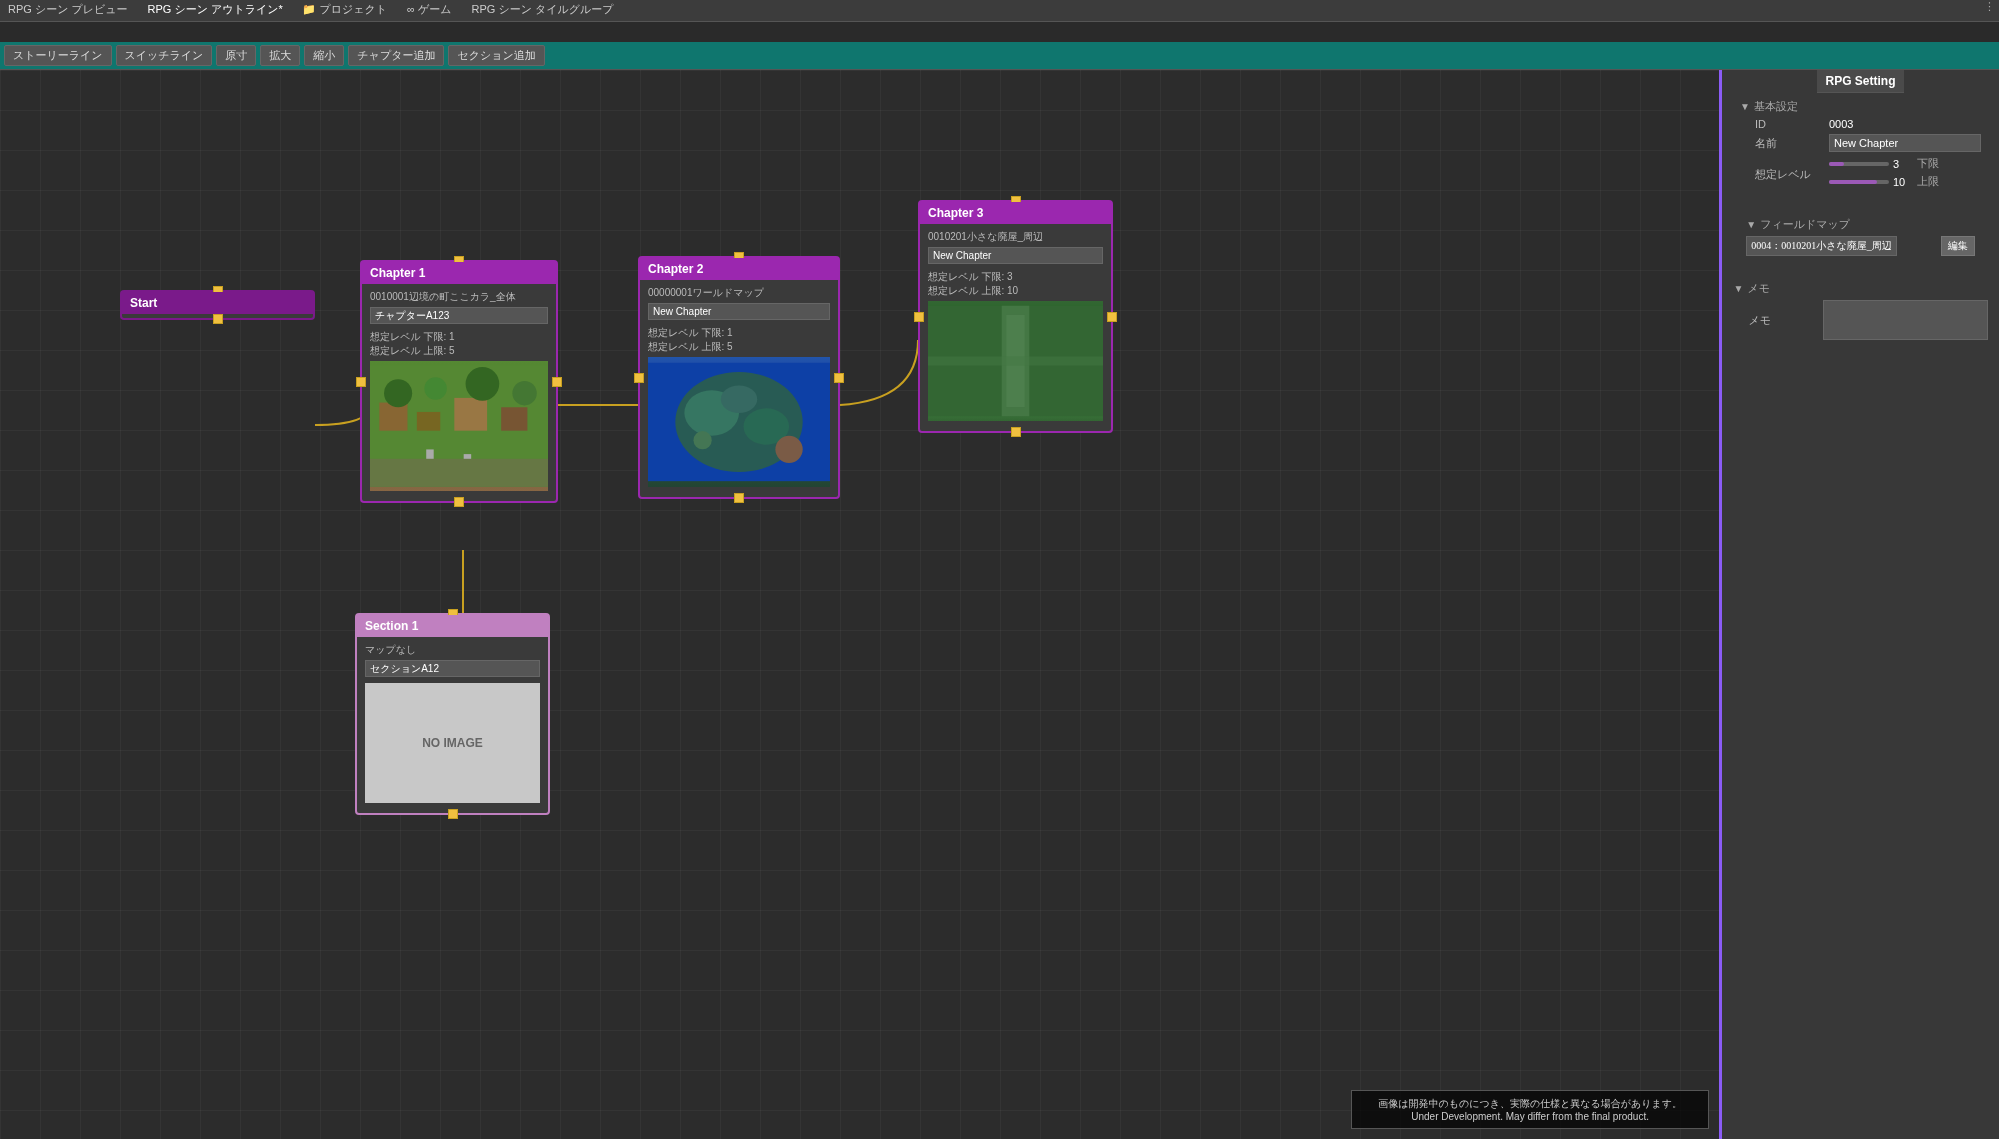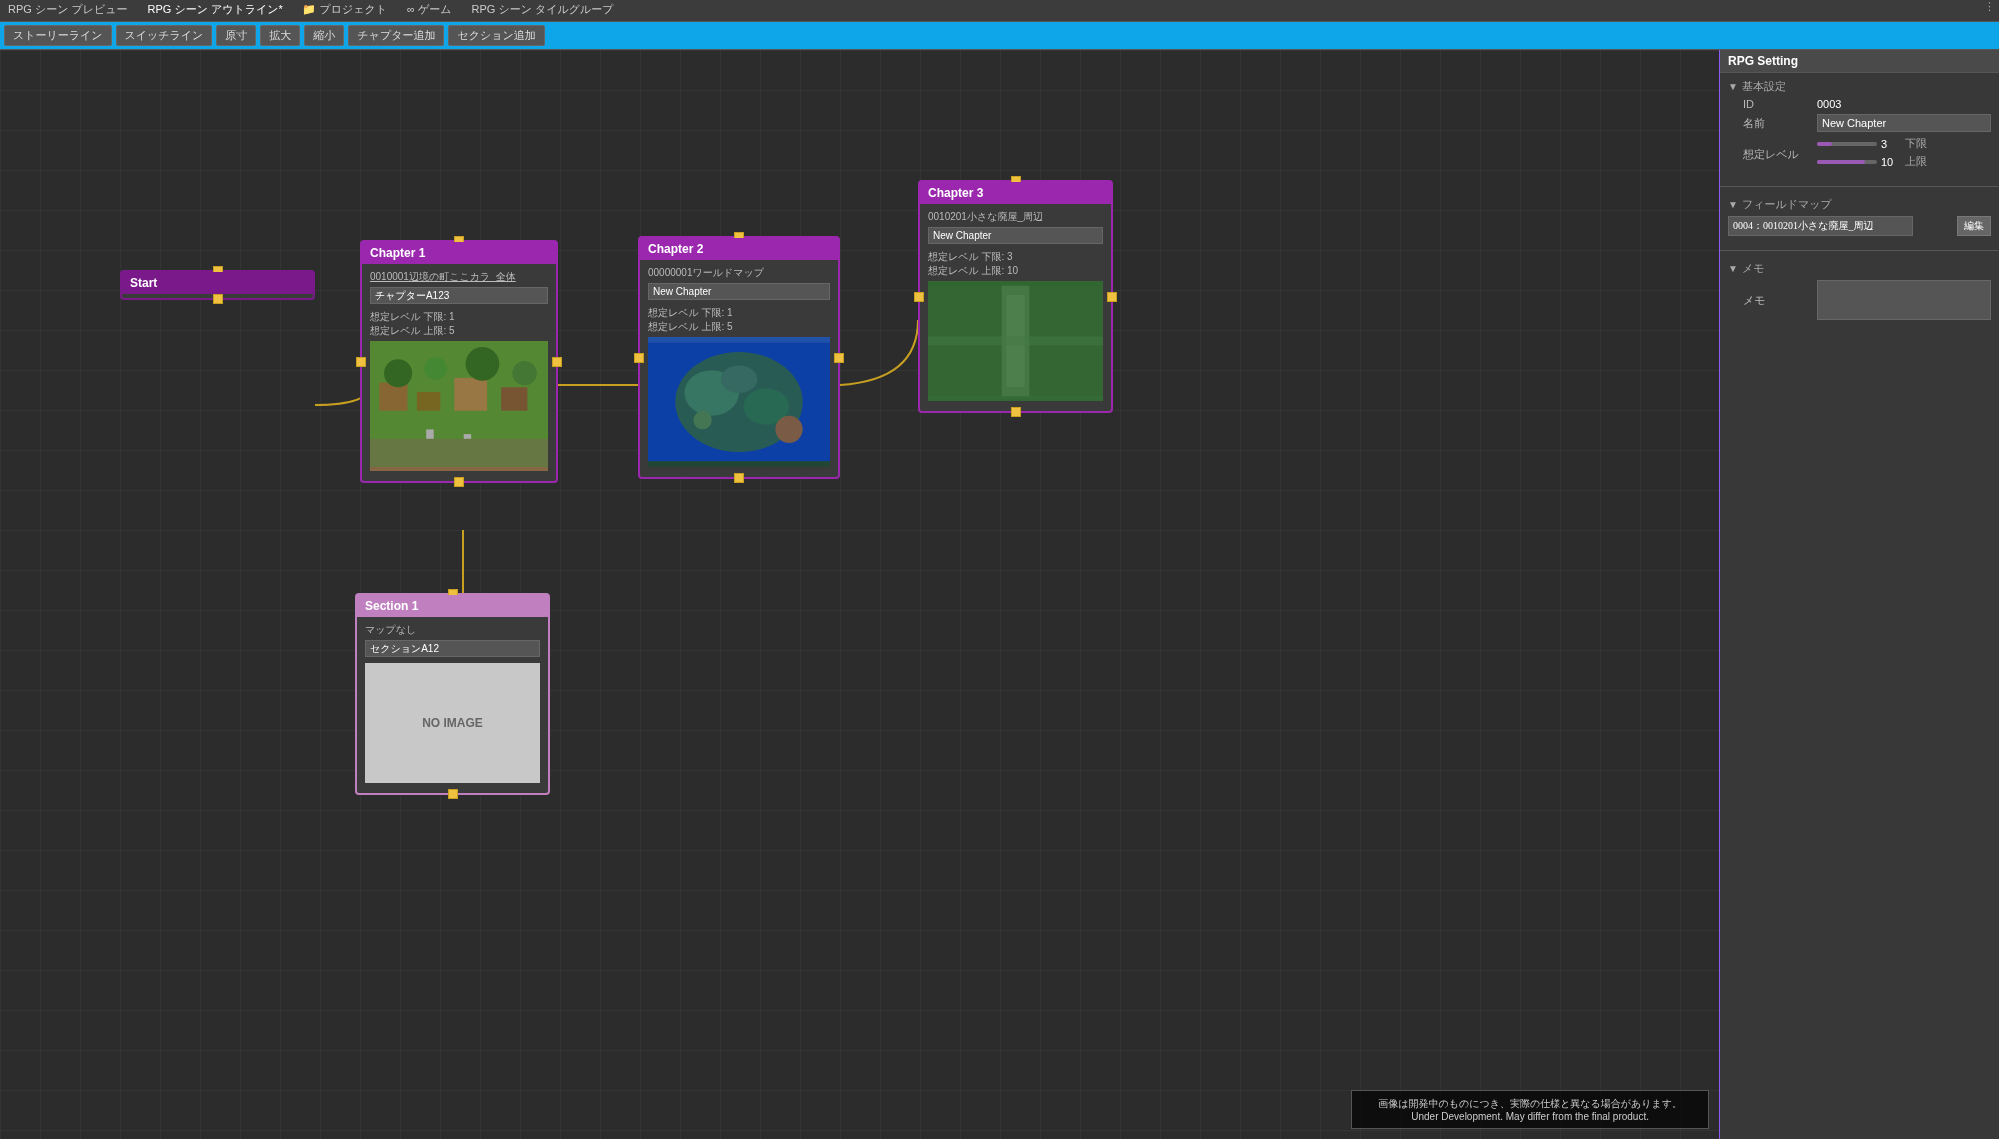--- a/index.html
+++ b/index.html
@@ -32,26 +32,27 @@
       cursor: pointer;
       white-space: nowrap;
       padding: 2px 4px;
     }
     .menu-item.active { color: #fff; }
 
     
     .toolbar {
       display: flex;
       align-items: center;
-      background: #0ea5e9;
+      background: #0f766e;
       border-bottom: 1px solid #555;
       height: 28px;
       padding: 0 4px;
       gap: 4px;
       flex-shrink: 0;
+      margin-top: 20px;
     }
     .toolbar-btn {
       background: #555;
       border: 1px solid #666;
       color: #ddd;
       font-size: 11px;
       padding: 2px 8px;
       cursor: pointer;
       border-radius: 2px;
       white-space: nowrap;
@@ -74,24 +75,25 @@
       background-image:
         linear-gradient(rgba(255,255,255,0.04) 1px, transparent 1px),
         linear-gradient(90deg, rgba(255,255,255,0.04) 1px, transparent 1px);
       background-size: 40px 40px;
     }
 
     
     .right-panel {
       width: 280px;
       background: #383838;
-      border-left: 1px solid #8b5cf6;
+      border-left: 3px solid #8b5cf6;
       display: flex;
       flex-direction: column;
       flex-shrink: 0;
+      align-items: center;
     }
     .right-panel-header {
       background: #4a4a4a;
       padding: 4px 8px;
       font-size: 12px;
       font-weight: bold;
       color: #fff;
       border-bottom: 1px solid #555;
     }
     .panel-section {
@@ -413,21 +415,21 @@
 
     <div class="node node-chapter" style="left:360px; top:190px; width:198px;">
       <div class="node-connector top"></div>
       <div class="node-connector left"></div>
       <div class="node-connector right"></div>
       <div class="node-header">
         <span>Chapter 1</span>
       </div>
       <div class="node-body">
         <div class="node-field">
-          <span style="font-size:10px; color:#bbb;text-decoration:underline;">0010001辺境の町ここカラ_全体</span>
+          <span style="font-size:10px; color:#bbb;">0010001辺境の町ここカラ_全体</span>
         </div>
         <div class="node-field">
           <input class="node-input" type="text" value="チャプターA123" style="">
         </div>
         <div class="node-field">
           <div style="font-size:10px; color:#bbb;">想定レベル 下限: 1</div>
           <div style="font-size:10px; color:#bbb;">想定レベル 上限: 5</div>
         </div>
         <div class="node-image town-image">
           <svg width="190" height="130" viewBox="0 0 190 130">

